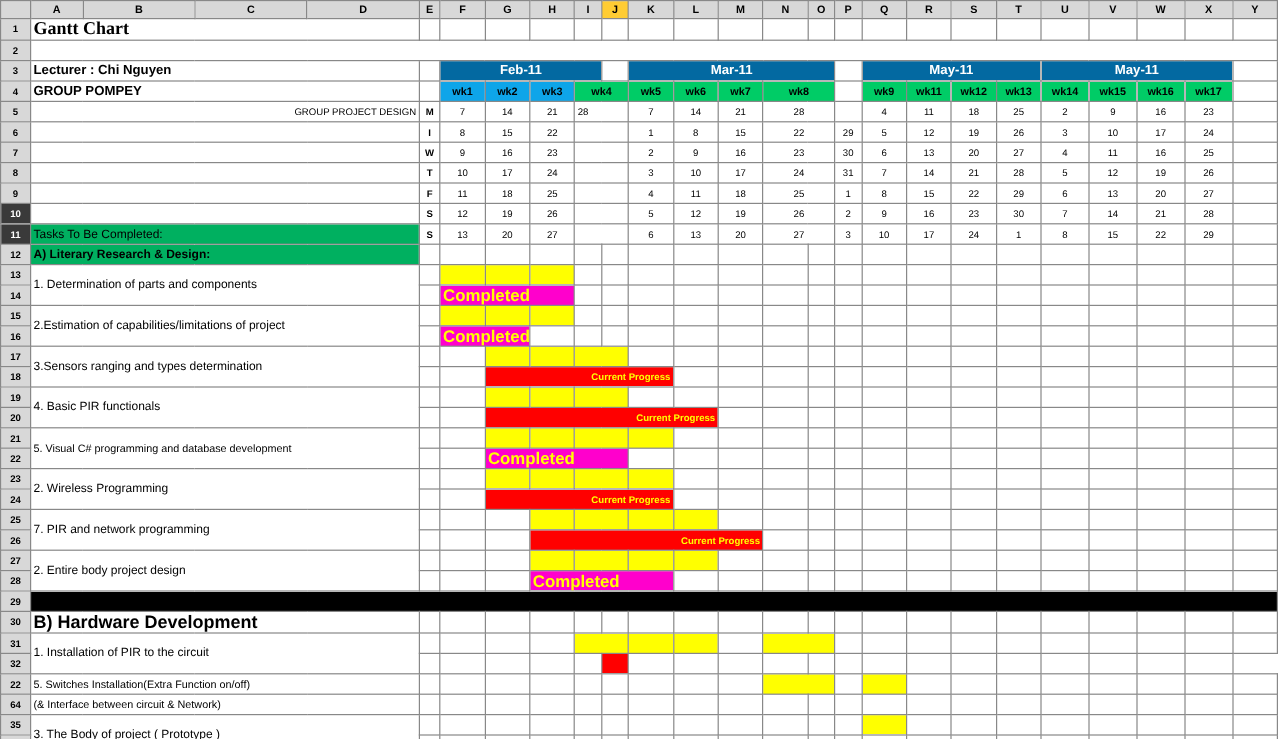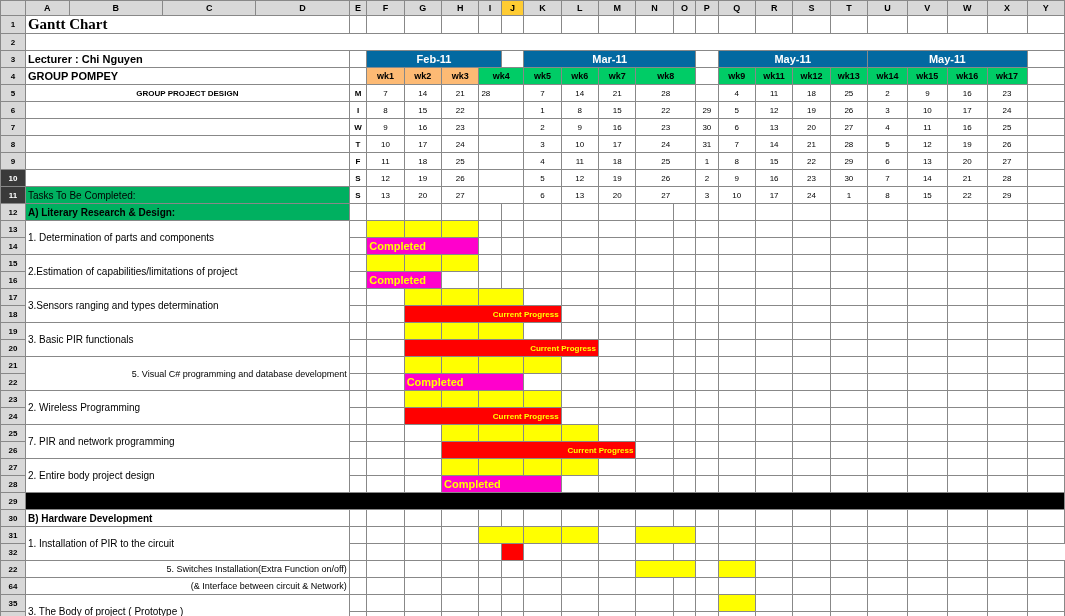--- a/index.html
+++ b/index.html
@@ -7,32 +7,32 @@
   td,th{border:1px solid #888;height:16px;overflow:hidden;white-space:nowrap;padding:0 2px;text-align:center;vertical-align:middle;font-size:9px}
   .left{text-align:left}
   .colhdr{background:#d8d8d8;font-weight:bold;font-size:9px;height:14px}
   .rownum{background:#d8d8d8;font-weight:bold;font-size:8px;text-align:center;width:20px}
   .rownum.sel{background:#3a3a3a;color:#fff}
   .colhdr.sel{background:#ffcc33}
   .title{font-family:"Times New Roman",serif;font-size:15px;font-weight:bold;text-align:left}
   .teambold{font-weight:bold;font-size:11px;text-align:left}
   .monthhdr{background:#0369a1;color:#fff;font-weight:bold;font-size:11px}
   .wkhdr{background:#00cc66;font-weight:bold;font-size:9px}
-  .wkhdr.sel{background:#fdba74}
+  .wkhdr.sel{background:#0ea5e9}
   .dow{font-weight:bold;font-size:8px;text-align:center}
   .small{font-size:8px}
   .sectionhdr{background:#00b060;font-weight:bold;color:#000;text-align:left;font-size:10px}
   .tasksto{background:#00b060;font-weight:normal;color:#000;text-align:left;font-size:10px}
   .baryellow{background:#ffff00}
-  .barpink{background:#ff00cc;color:#ff0;font-weight:bold;font-size:11px;text-align:left}
+  .barpink{background:#ff00cc;color:#ff0;font-weight:bold;font-size:14px;text-align:left}
   .barred{background:#ff0000;color:#ff0;font-weight:bold;font-size:8px;text-align:right}
   .task{text-align:left;font-size:10px}
-  .tasksmall{text-align:right;font-size:9px}
+  .tasksmall{text-align:left;font-size:9px}
   .blacksep{background:#000;height:3px;padding:0}
-  .gpd{font-weight:bold;font-size:8px;text-align:center}
+  .gpd{font-weight:normal;font-size:8px;text-align:right}
 </style>
 </head>
 <body>
 
 <table>
 <colgroup>
 <col style="width:20px">
       <col style="width:35px">
       <col style="width:75px">
       <col style="width:75px">
@@ -490,21 +490,21 @@
         <td></td>
         <td></td>
         <td></td>
         <td></td>
         <td></td>
         <td></td>
       </tr>
 
 <tr>
         <td class="rownum">19</td>
-<td rowspan="2" colspan="4" class="task">3. Basic PIR functionals</td>
+<td rowspan="2" colspan="4" class="task">4. Basic PIR functionals</td>
 <td></td>
         <td></td>
 <td class="baryellow"></td>
         <td class="baryellow"></td>
         <td class="baryellow" colspan="2"></td>
 <td></td>
         <td></td>
         <td></td>
         <td></td>
         <td></td>
@@ -720,21 +720,21 @@
         <td></td>
       </tr>
 
 <tr>
         <td class="rownum">29</td>
 <td colspan="25" class="blacksep"></td>
       </tr>
 
 <tr>
         <td class="rownum">30</td>
-<td colspan="4" class="left" style="font-weight:bold;font-size:10px">B) Hardware Development</td>
+<td colspan="4" class="left" style="font-weight:bold;font-size:15px">B) Hardware Development</td>
 <td></td>
         <td></td>
         <td></td>
         <td></td>
         <td></td>
         <td></td>
         <td></td>
         <td></td>
         <td></td>
         <td></td>

